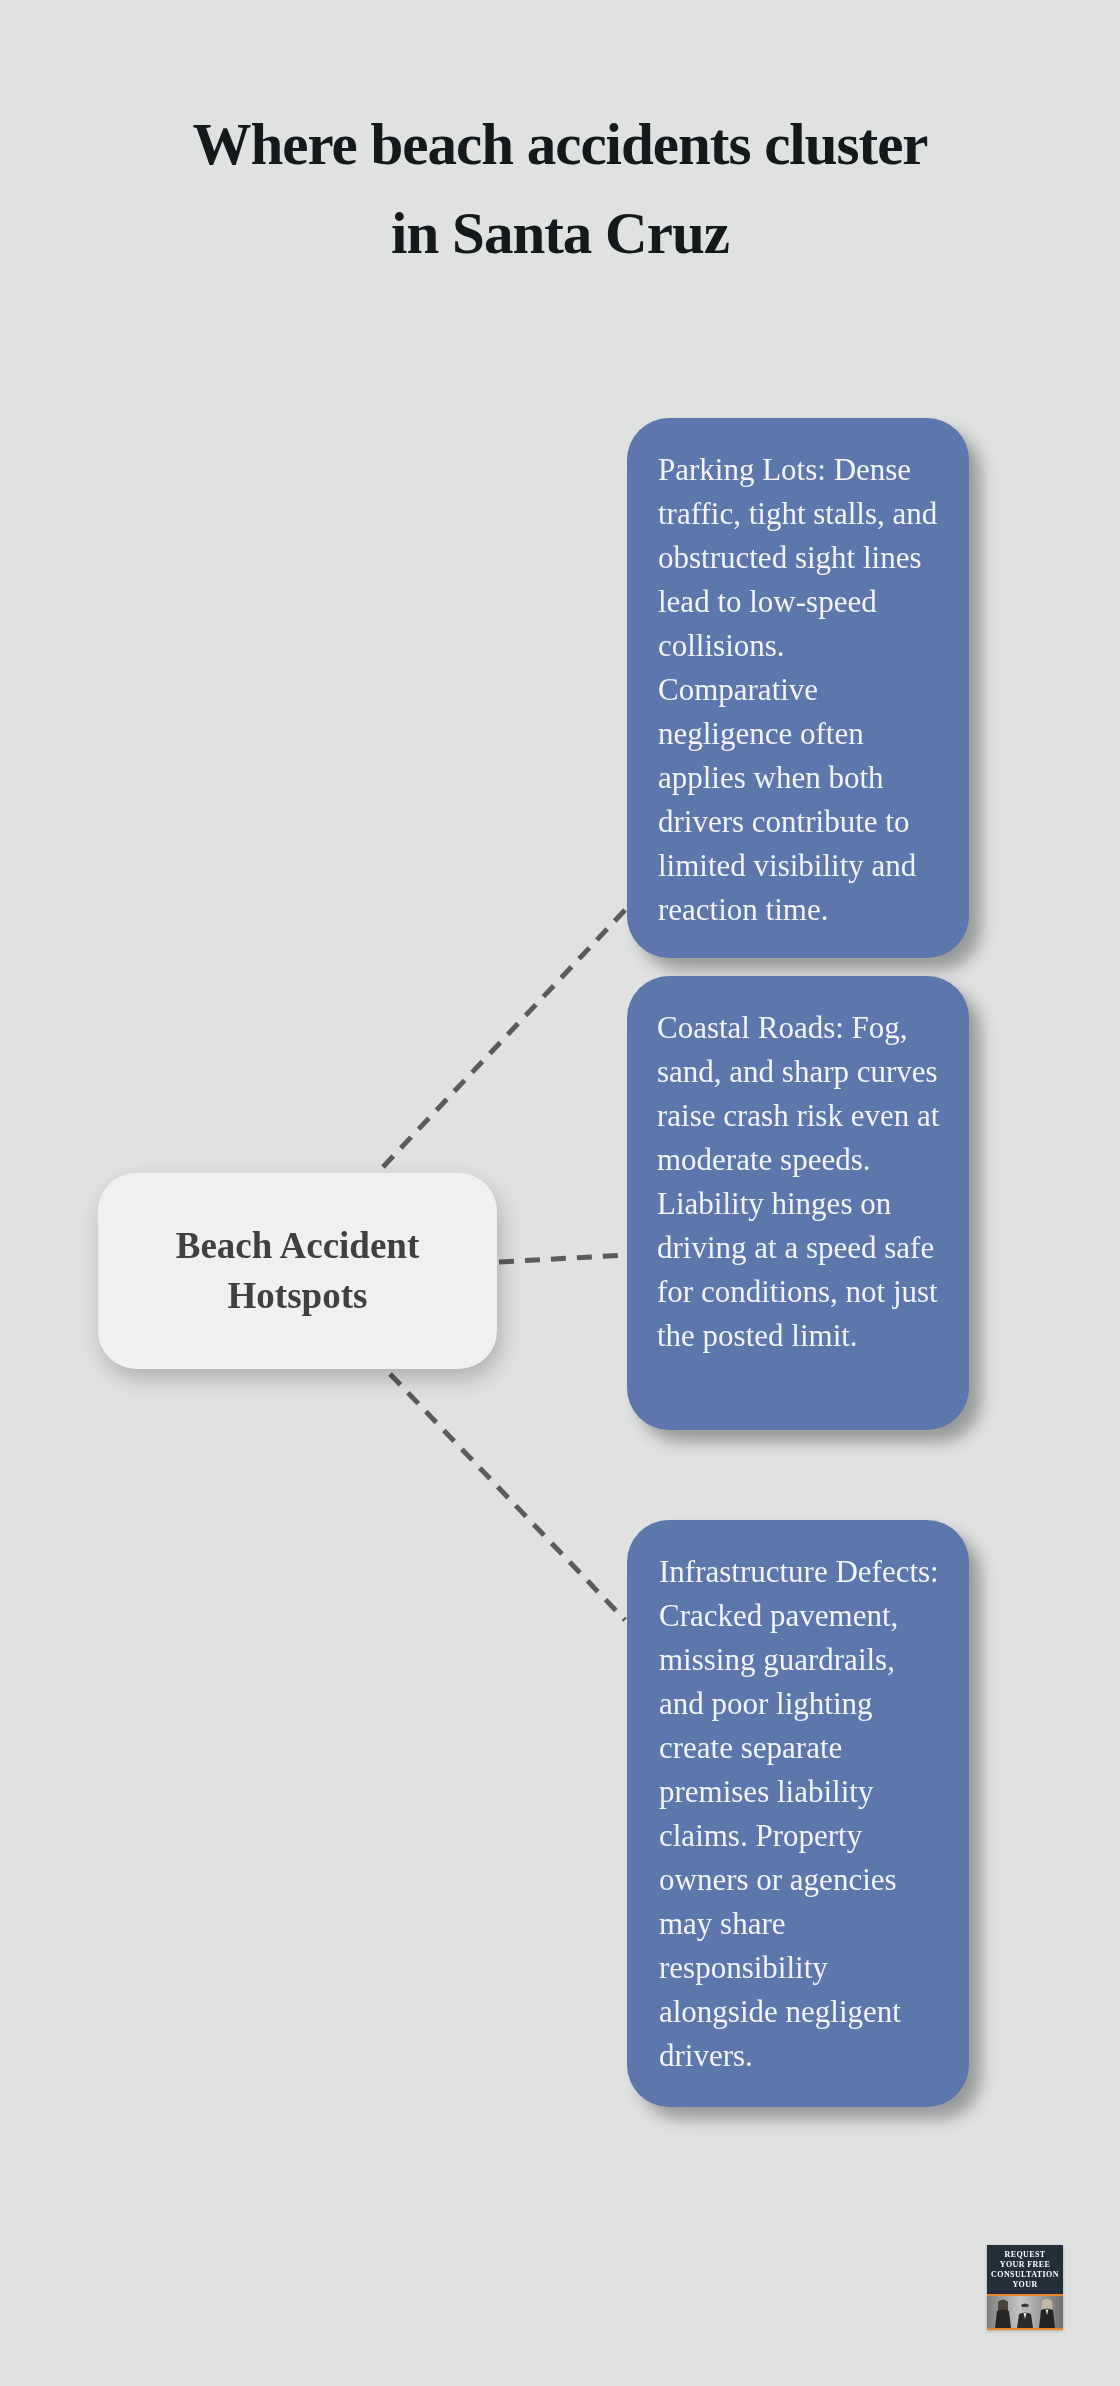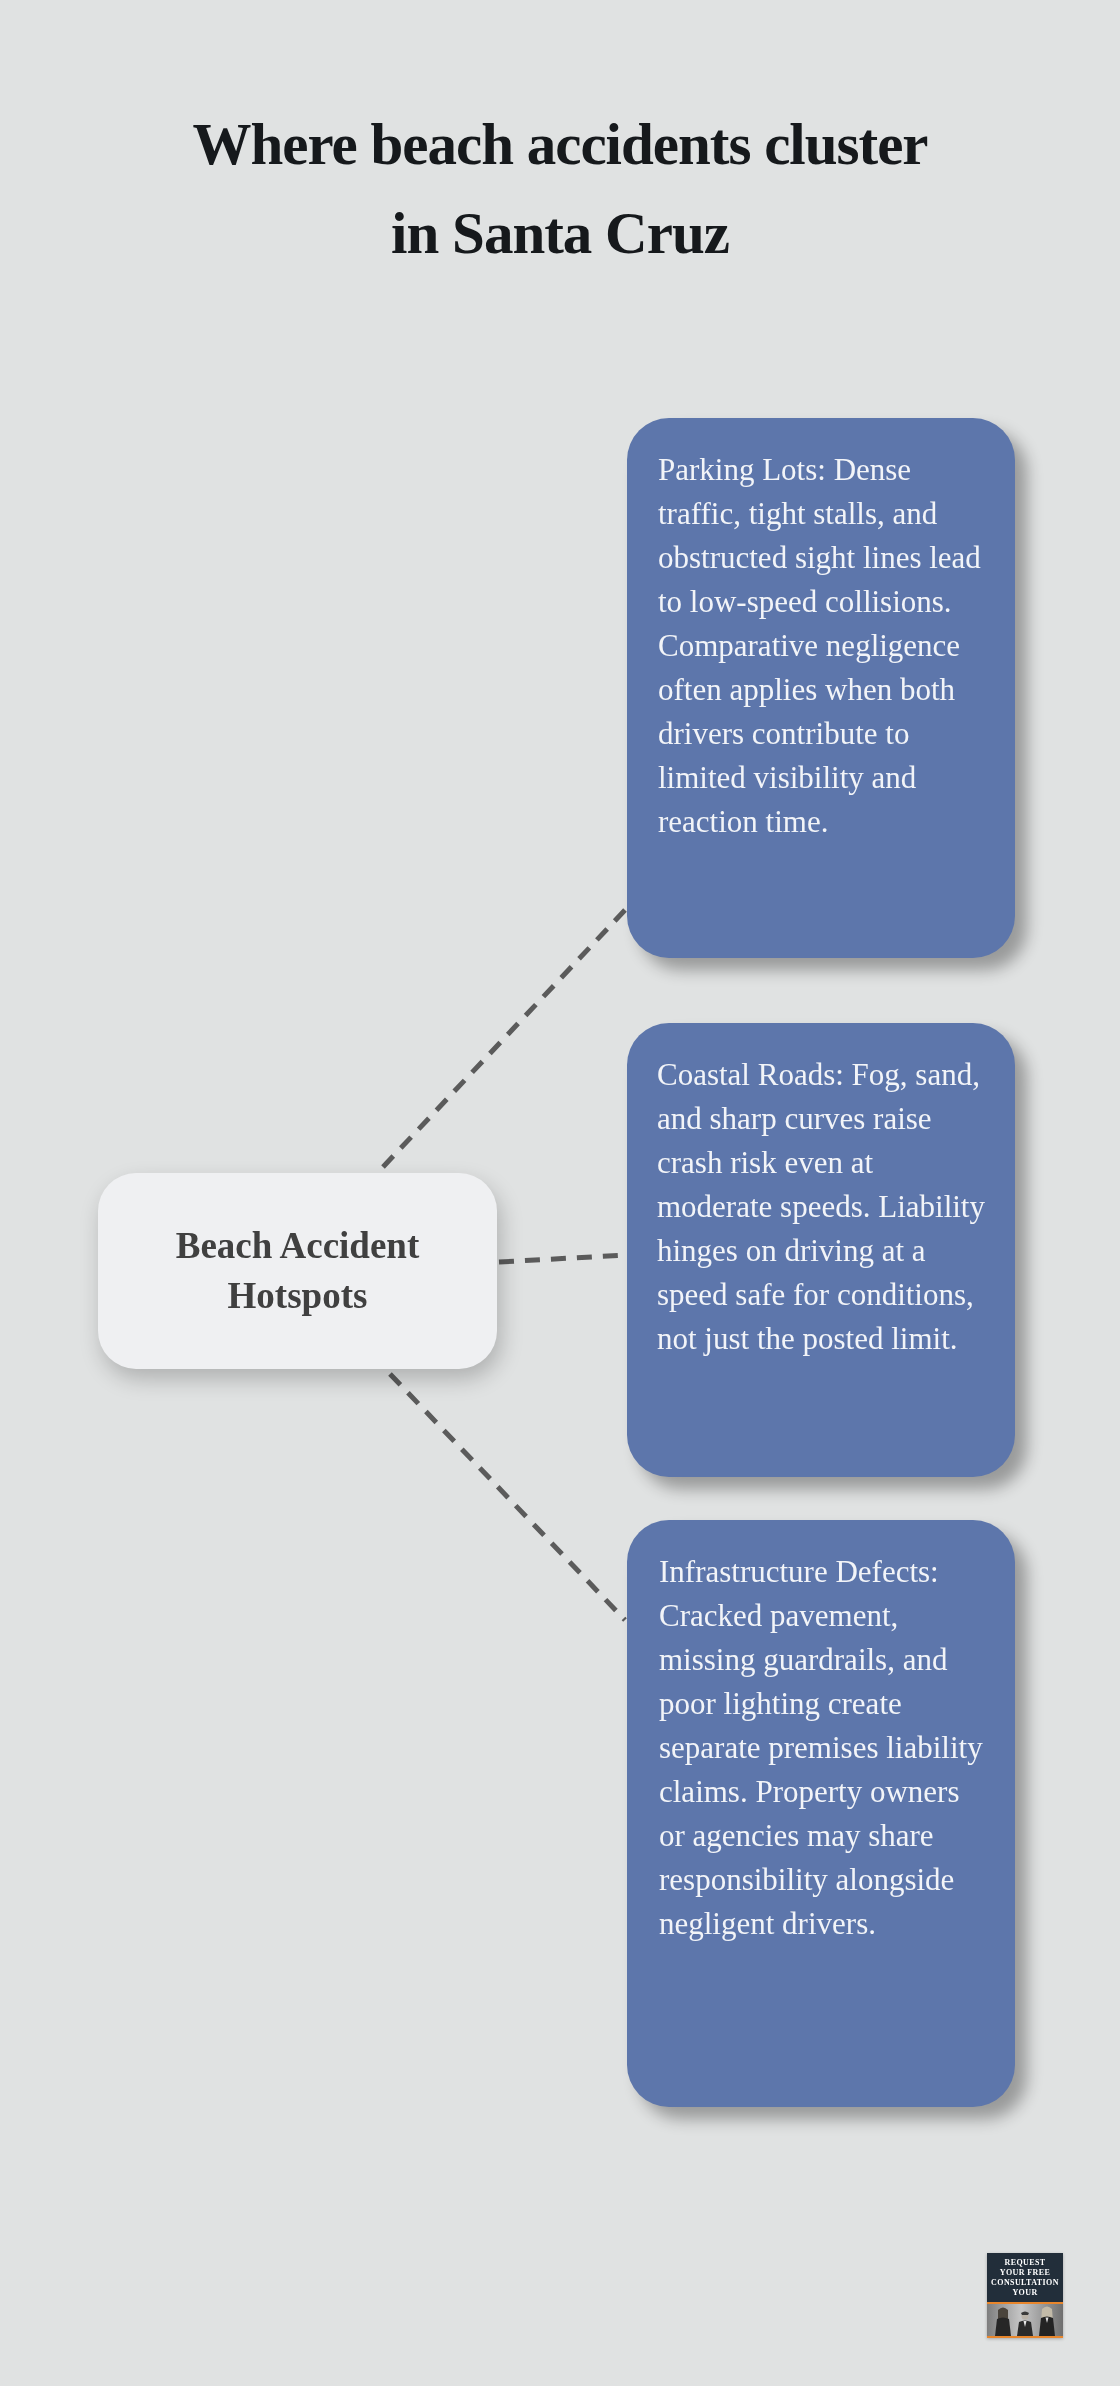--- a/index.html
+++ b/index.html
@@ -16,34 +16,33 @@
   .center-node{
     position:absolute;left:98px;top:1173px;width:399px;height:196px;
     background:#eff0f2;border-radius:38px;
     box-shadow:4px 10px 22px rgba(0,0,0,0.22);
     display:flex;align-items:center;justify-content:center;text-align:center;
   }
   .center-node-label{
     width:330px;color:#404040;font-weight:700;font-size:37px;line-height:50px;
   }
   .branch{
-    position:absolute;left:627px;width:388px;box-sizing:border-box;
+    position:absolute;left:627px;width:342px;box-sizing:border-box;
     background:#5d76ab;border-radius:42px;
     box-shadow:12px 12px 16px rgba(0,0,0,0.32);
     color:#f2f4f8;font-size:31px;line-height:44px;
     padding:30px 22px 26px 31px;
   }
   .branch-1{top:418px;height:540px;}
-  .branch-2{top:1023px;height:454px;padding-left:30px;}
+  .branch-2{top:976px;height:454px;padding-left:30px;}
   .branch-3{top:1520px;height:587px;padding-left:32px;}
   .badge{
     position:absolute;left:987px;top:2245px;width:76px;height:85px;
     display:flex;flex-direction:column;cursor:pointer;
     box-shadow:0 1px 3px rgba(0,0,0,0.25);
-    margin-top:8px;
   }
   .badge-top{
     background:#222e3a;color:#ffffff;text-align:center;
     font-weight:700;font-size:8px;line-height:10px;letter-spacing:0.4px;
     padding:5px 2px 4px 2px;
   }
   .badge-rule{height:2px;background:#e8862c;}
   .badge-photo{flex:1;display:block;}
   .badge-photo svg{display:block;width:76px;height:100%;}
 </style>

